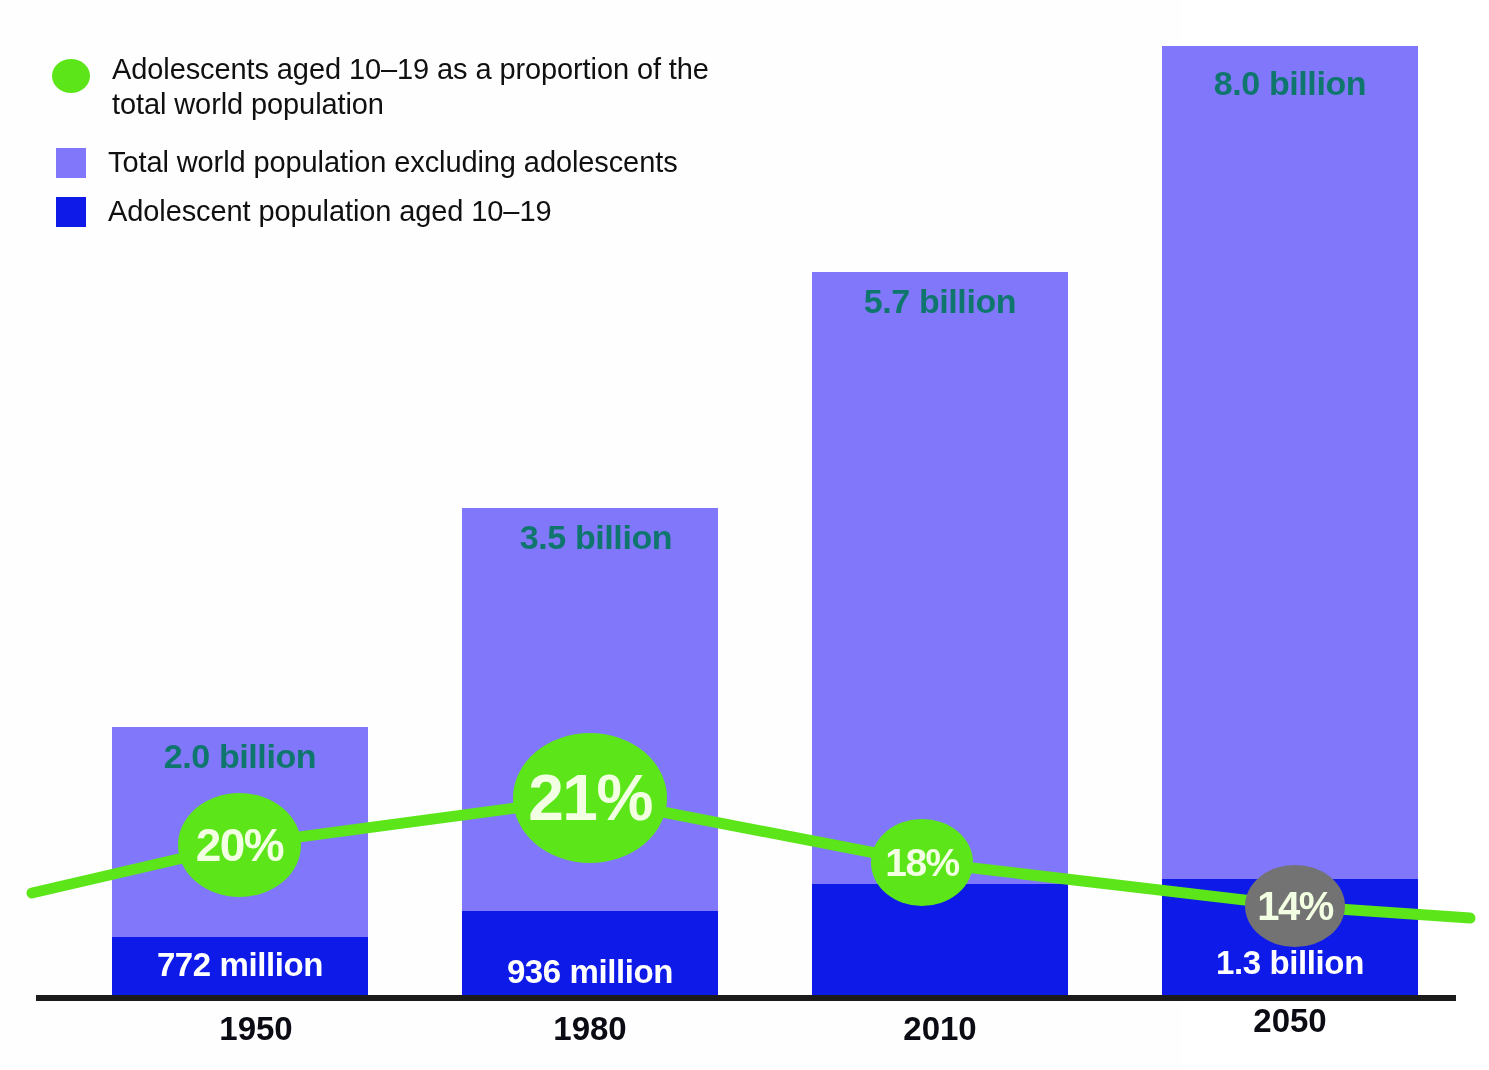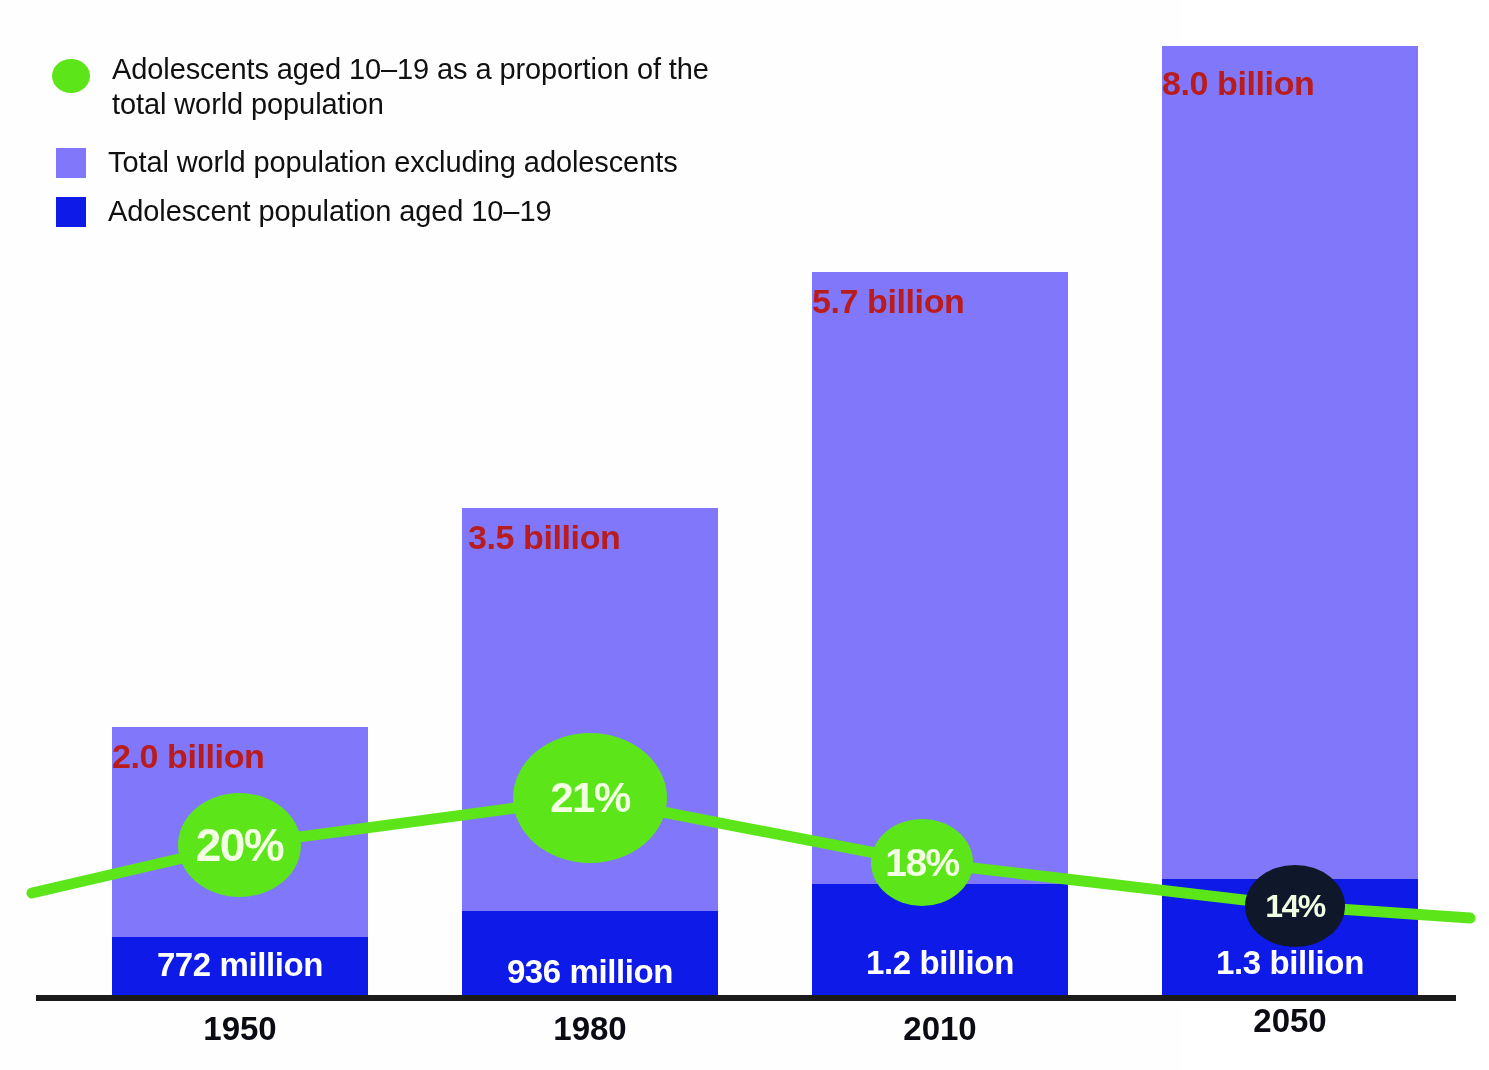--- a/index.html
+++ b/index.html
@@ -72,23 +72,24 @@
     position: absolute;
     box-sizing: border-box;
   }
   .bar-adolescent {
     position: absolute;
     box-sizing: border-box;
   }
   .bar-total-label {
     position: absolute;
     width: 100%;
+    text-align: center;
     font-size: 34px;
     font-weight: bold;
-    color: #b91c1c;
+    color: #0f766e;
     letter-spacing: -0.4px;
   }
   .bar-adolescent-label {
     position: absolute;
     width: 100%;
     text-align: center;
     font-size: 33px;
     font-weight: bold;
     color: #ffffff;
     letter-spacing: -0.4px;
@@ -170,51 +171,50 @@
       <div class="bar-total" style="left:0; top:0; width:256px; height:487px; background:#8177fa;"></div>
       <div class="bar-adolescent" style="left:0; top:403px; width:256px; height:84px; background:#0d1ae8;"></div>
       <div class="bar-total-label" style="top:10px;margin-left:6px;">3.5 billion</div>
       <div class="bar-adolescent-label" style="top:445px;">936 million</div>
     </div>
 
     <div class="bar-group" style="left:812px; top:272px; width:256px; height:723px;">
       <div class="bar-total" style="left:0; top:0; width:256px; height:723px; background:#8177fa;"></div>
       <div class="bar-adolescent" style="left:0; top:612px; width:256px; height:111px; background:#0d1ae8;"></div>
       <div class="bar-total-label" style="top:10px;">5.7 billion</div>
-      <div class="bar-adolescent-label" style="top:672px;">1.2 billion</div>
     </div>
 
     <div class="bar-group" style="left:1162px; top:46px; width:256px; height:949px;">
       <div class="bar-total" style="left:0; top:0; width:256px; height:949px; background:#8177fa;"></div>
       <div class="bar-adolescent" style="left:0; top:833px; width:256px; height:116px; background:#0d1ae8;"></div>
       <div class="bar-total-label" style="top:18px;">8.0 billion</div>
       <div class="bar-adolescent-label" style="top:898px;">1.3 billion</div>
     </div>
 
     <svg id="trendline" viewBox="0 0 1489 1070" preserveAspectRatio="none">
       <polyline points="32,893 239,845 590,798 922,862 1295,906 1470,918" fill="none" stroke="#5ce619" stroke-width="11" stroke-linecap="round" stroke-linejoin="round"></polyline>
     </svg>
 
     <div class="pct-bubble" style="left:178px; top:793px; width:123px; height:104px; background:#5ce619; font-size:46px;">
       <span>20%</span>
     </div>
 
-    <div class="pct-bubble" style="left:513px; top:733px; width:154px; height:130px; background:#5ce619; font-size:42px;">
+    <div class="pct-bubble" style="left:513px; top:733px; width:154px; height:130px; background:#5ce619; font-size:64px;">
       <span>21%</span>
     </div>
 
     <div class="pct-bubble" style="left:871px; top:819px; width:102px; height:87px; background:#5ce619; font-size:39px;">
       <span>18%</span>
     </div>
 
-    <div class="pct-bubble" style="left:1245px; top:865px; width:100px; height:82px; background:#0f172a; font-size:32px;">
+    <div class="pct-bubble" style="left:1245px; top:865px; width:100px; height:82px; background:#737373; font-size:40px;">
       <span>14%</span>
     </div>
 
     <div class="axis-line" style="left:36px; top:995px; width:1420px; height:6px;"></div>
 
-    <div class="year-label" style="left:112px; top:1010px; width:256px;">1950</div>
+    <div class="year-label" style="left:128px; top:1010px; width:256px;">1950</div>
     <div class="year-label" style="left:462px; top:1010px; width:256px;">1980</div>
     <div class="year-label" style="left:812px; top:1010px; width:256px;">2010</div>
     <div class="year-label" style="left:1162px; top:1002px; width:256px;">2050</div>
 
   </div>
 </div>
 
 </body></html>

